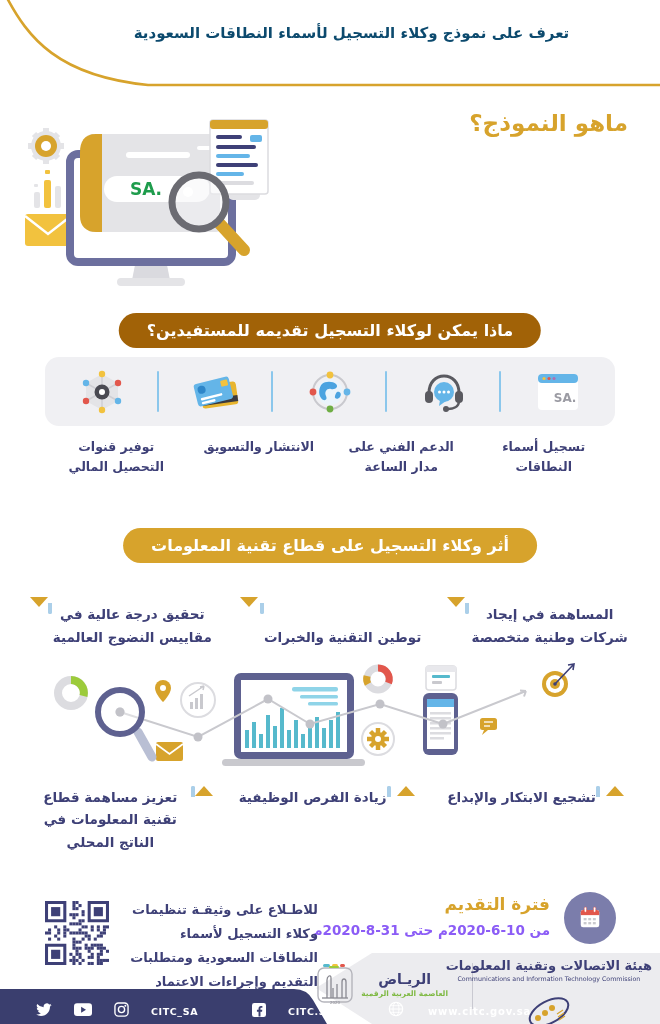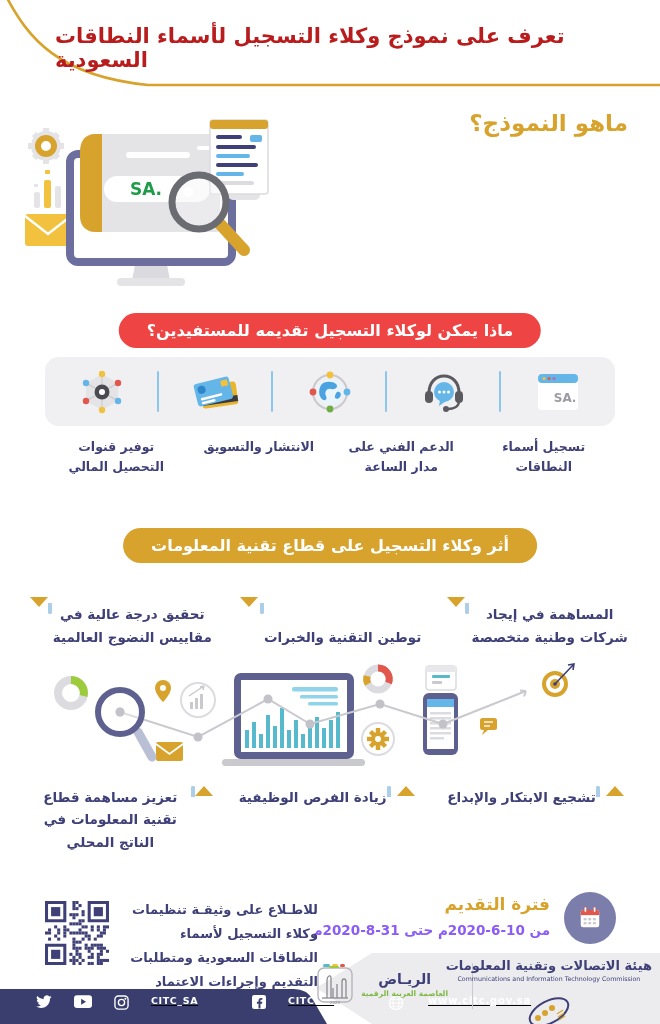--- a/index.html
+++ b/index.html
@@ -1,34 +1,34 @@
 <!DOCTYPE html>
 <html lang="ar" dir="rtl"><head>
 <meta charset="utf-8">
 <style>
   * { margin:0; padding:0; box-sizing:border-box; }
   body { background:#ffffff; font-family:"DejaVu Sans", sans-serif; }
   .canvas { position:relative; width:660px; height:1024px; background:#ffffff; overflow:hidden; direction:rtl; }
 
   
   .header-curve { position:absolute; top:0; left:0; }
-  .page-title { position:absolute; top:24px; right:12px; left:55px; text-align:left;
-                font-size:21px; font-weight:bold; color:#b91c1c; letter-spacing:-0.2px; }
+  .page-title { position:absolute; top:24px; right:12px; left:55px; text-align:center;
+                font-size:15px; font-weight:bold; color:#0c4a6e; letter-spacing:-0.2px; }
 
   
   .intro-heading { position:absolute; top:110px; right:32px; font-size:23px; font-weight:bold; color:#D7A32C; }
   .intro-body { position:absolute; top:151px; right:10px; width:338px; text-align:right;
                 font-size:15px; font-weight:bold; color:#3E4077; line-height:1.72; }
   .intro-illustration { position:absolute; top:108px; left:14px; }
 
   
   .pill { position:absolute; left:50%; transform:translateX(-50%); height:35px; line-height:35px;
           padding:0 28px; border-radius:18px; color:#ffffff; font-size:16px; font-weight:bold;
           white-space:nowrap; text-align:center; }
-  .pill.purple { top:313px; background:#ef4444; }
+  .pill.purple { top:313px; background:#a16207; }
   .pill.gold   { top:528px; background:#D7A32C; }
 
   
   .services-strip { position:absolute; top:357px; left:45px; right:45px; height:69px;
                     background:#F0F0F3; border-radius:14px; display:flex; align-items:center; }
   .service-cell { flex:1; display:flex; align-items:center; justify-content:center; height:100%; position:relative; }
   .service-cell + .service-cell::after { content:""; position:absolute; right:0; top:14px; bottom:14px;
                     width:2px; background:#8BC7EC; border-radius:2px; }
   .services-labels { position:absolute; top:437px; left:45px; right:45px; display:flex; }
   .service-label { flex:1; text-align:center; font-size:12.5px; font-weight:bold; color:#3E4077;
@@ -55,22 +55,22 @@
   .app-heading { position:absolute; top:894px; right:110px; font-size:17px; font-weight:bold; color:#D7A32C; }
   .app-period  { position:absolute; top:922px; right:110px; font-size:13.5px; font-weight:bold; color:#8b5cf6; }
 
   
   .qr-box { position:absolute; top:901px; left:45px; width:64px; height:64px; }
   .qr-caption { position:absolute; top:898px; left:118px; width:200px; text-align:right;
                 font-size:13px; font-weight:bold; color:#3E4077; line-height:1.85; }
 
   
   .footer-shapes { position:absolute; top:949px; left:0; }
-  .social-row { position:absolute; top:995px; left:36px; height:22px; display:flex; align-items:flex-start;
-                gap:22px; direction:ltr; z-index:3;text-decoration:underline; }
+  .social-row { position:absolute; top:995px; left:36px; height:22px; display:flex; align-items:flex-end;
+                gap:22px; direction:ltr; z-index:3; }
   .social-row .handle { color:#ffffff; font-size:9.5px; font-weight:bold; letter-spacing:0.6px; }
   .social-row .site { color:#ffffff; font-size:10px; font-weight:bold; letter-spacing:0.8px; margin-left:2px; }
   .social-row svg { display:block; }
   .gap-lg { width:10px; }
 
   .citc-logo { position:absolute; top:958px; right:8px; display:flex; align-items:center; gap:6px; z-index:3;flex-direction:column; }
   .citc-text { text-align:left; direction:ltr; }
   .citc-ar { font-size:13px; font-weight:bold; color:#3E4077; direction:rtl; text-align:center; }
   .citc-en { font-size:6.3px; color:#3E4077; margin-top:2px; text-align:center; }
   .footer-divider { position:absolute; top:963px; right:187px; width:1px; height:46px; background:#C9C9D1; z-index:3; }

